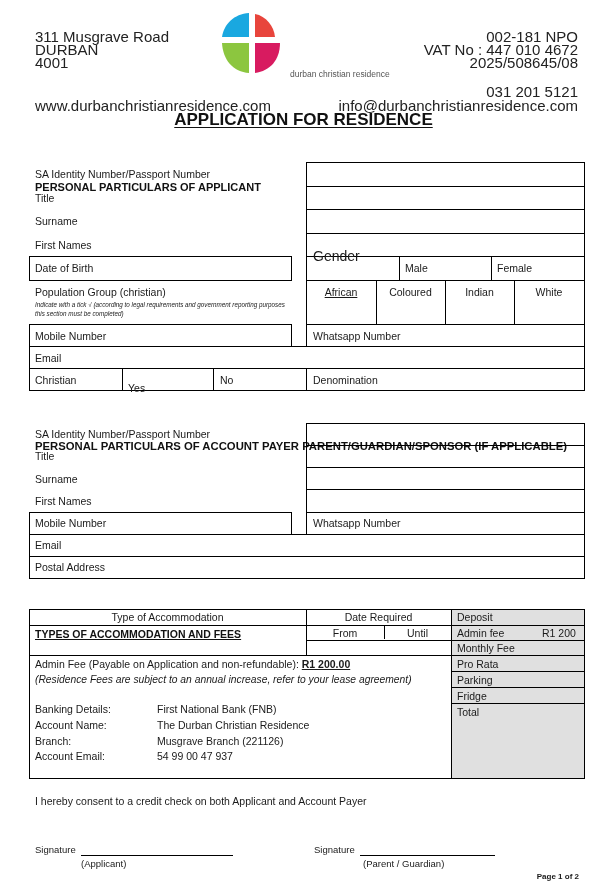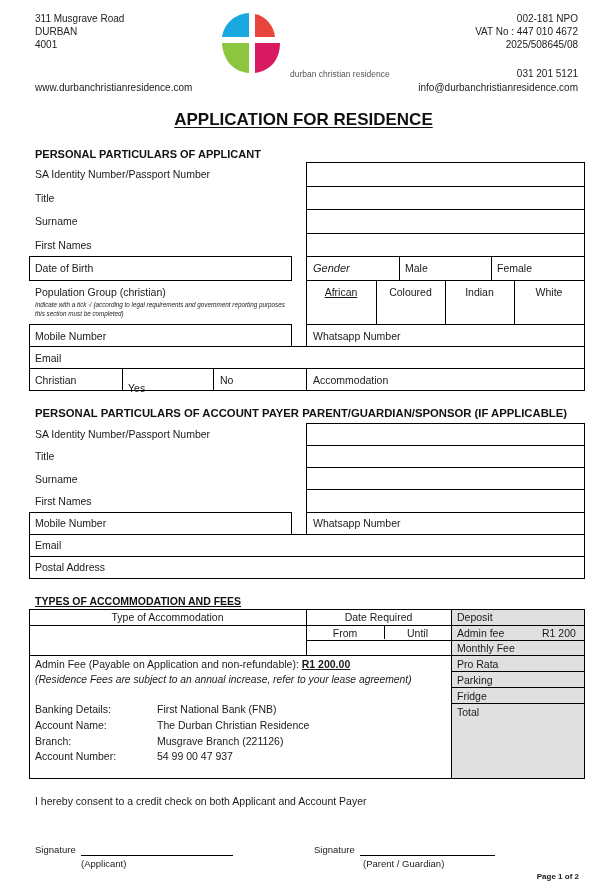--- a/index.html
+++ b/index.html
@@ -1,25 +1,25 @@
 <!DOCTYPE html>
 <html><head>
 <meta charset="utf-8">
 <style>
   html, body { margin:0; padding:0; background:#fff; }
   body { width:607px; height:892px; position:relative; overflow:hidden;
          font-family:"Liberation Sans", "DejaVu Sans", sans-serif; color:#111; }
   .abs { position:absolute; }
-  .hdr { font-size:10px; line-height:13px; color:#222; }
+  .hdr { font-size:15px; line-height:13px; color:#222;margin-top:18px; }
   .r { text-align:right; }
   .sm { font-size:8.5px; }
   .box { position:absolute; border:1px solid #000; box-sizing:border-box; }
   .hl { position:absolute; height:0; border-top:1px solid #000; }
   .vl { position:absolute; width:0; border-left:1px solid #000; }
-  .sect { font-size:11px; font-weight:bold; color:#111; white-space:nowrap; }
+  .sect { font-size:11px; font-weight:bold; color:#111; white-space:nowrap;margin-top:33px; }
   .grey { background:#e0e0e0; }
   .cell-txt { position:absolute; font-size:10.5px; color:#1a1a1a; white-space:nowrap; }
   .center { text-align:center; }
 </style>
 </head>
 <body>
 
 <div class="abs hdr" style="left:35px;top:12px;">
   <div>311 Musgrave Road</div>
   <div>DURBAN</div>
@@ -60,21 +60,21 @@
 <div class="box" style="left:306px;top:186px;width:279px;height:24px;"></div>
 <div class="box" style="left:306px;top:209px;width:279px;height:25px;"></div>
 <div class="box" style="left:306px;top:233px;width:279px;height:24px;"></div>
 
 <div class="box" style="left:29px;top:256px;width:263px;height:25px;"></div>
 <div class="cell-txt" style="left:35px;top:262px;">Date of Birth</div>
 
 <div class="box" style="left:306px;top:256px;width:279px;height:25px;"></div>
 <div class="vl" style="left:399px;top:256px;height:25px;"></div>
 <div class="vl" style="left:491px;top:256px;height:25px;"></div>
-<div class="cell-txt" style="left:313px;top:262px;font-size:11px;font-style:italic;">Gender</div>
+<div class="cell-txt" style="left:313px;top:248px;font-size:14px;">Gender</div>
 <div class="cell-txt sm" style="left:405px;top:262px;">Male</div>
 <div class="cell-txt sm" style="left:497px;top:262px;">Female</div>
 
 <div class="cell-txt" style="left:35px;top:286px;">Population Group (christian)</div>
 <div class="abs" style="left:35px;top:300px;width:250px;font-size:6.3px;line-height:9px;font-style:italic;color:#222;">Indicate with a tick √ (according to legal requirements and government reporting purposes this section must be completed)</div>
 
 <div class="box" style="left:306px;top:280px;width:279px;height:45px;"></div>
 <div class="vl" style="left:376px;top:280px;height:45px;"></div>
 <div class="vl" style="left:445px;top:280px;height:45px;"></div>
 <div class="vl" style="left:514px;top:280px;height:45px;"></div>
@@ -94,21 +94,21 @@
 <div class="hl" style="left:29px;top:368px;width:556px;"></div>
 <div class="hl" style="left:29px;top:390px;width:556px;"></div>
 <div class="vl" style="left:29px;top:368px;height:22px;"></div>
 <div class="vl" style="left:122px;top:368px;height:22px;"></div>
 <div class="vl" style="left:213px;top:368px;height:22px;"></div>
 <div class="vl" style="left:306px;top:368px;height:22px;"></div>
 <div class="vl" style="left:584px;top:368px;height:22px;"></div>
 <div class="cell-txt" style="left:35px;top:374px;">Christian</div>
 <div class="cell-txt sm" style="left:128px;top:374px;margin-top:8px;">Yes</div>
 <div class="cell-txt sm" style="left:220px;top:374px;">No</div>
-<div class="cell-txt" style="left:313px;top:374px;">Accommodation</div>
+<div class="cell-txt" style="left:313px;top:374px;">Denomination</div>
 
 <div class="abs sect" style="left:35px;top:407px;font-size:11.3px;">PERSONAL PARTICULARS OF ACCOUNT PAYER PARENT/GUARDIAN/SPONSOR (IF APPLICABLE)</div>
 
 <div class="cell-txt" style="left:35px;top:428px;">SA Identity Number/Passport Number</div>
 <div class="cell-txt" style="left:35px;top:450px;">Title</div>
 <div class="cell-txt" style="left:35px;top:473px;">Surname</div>
 <div class="cell-txt" style="left:35px;top:495px;">First Names</div>
 
 <div class="box" style="left:306px;top:423px;width:279px;height:23px;"></div>
 <div class="box" style="left:306px;top:445px;width:279px;height:23px;"></div>
@@ -168,21 +168,21 @@
   <span>Admin Fee (Payable on Application and non-refundable): </span><span style="font-weight:bold;text-decoration:underline;">R1 200.00</span>
 </div>
 <div class="cell-txt" style="left:35px;top:674px;font-style:italic;font-size:10.3px;">(Residence Fees are subject to an annual increase, refer to your lease agreement)</div>
 
 <div class="cell-txt" style="left:35px;top:703px;">Banking Details:</div>
 <div class="cell-txt" style="left:157px;top:703px;">First National Bank (FNB)</div>
 <div class="cell-txt" style="left:35px;top:719px;">Account Name:</div>
 <div class="cell-txt" style="left:157px;top:719px;">The Durban Christian Residence</div>
 <div class="cell-txt" style="left:35px;top:735px;">Branch:</div>
 <div class="cell-txt" style="left:157px;top:735px;">Musgrave Branch (221126)</div>
-<div class="cell-txt" style="left:35px;top:750px;">Account Number:</div>
+<div class="cell-txt" style="left:35px;top:750px;">Account Email:</div>
 <div class="cell-txt" style="left:157px;top:750px;">54 99 00 47 937</div>
 
 <div class="cell-txt" style="left:35px;top:795px;">I hereby consent to a credit check on both Applicant and Account Payer</div>
 
 <div class="cell-txt" style="left:35px;top:844px;font-size:9.5px;">Signature</div>
 <div class="hl" style="left:81px;top:855px;width:152px;"></div>
 <div class="cell-txt" style="left:81px;top:858px;font-size:9.5px;">(Applicant)</div>
 
 <div class="cell-txt" style="left:314px;top:844px;font-size:9.5px;">Signature</div>
 <div class="hl" style="left:360px;top:855px;width:135px;"></div>

